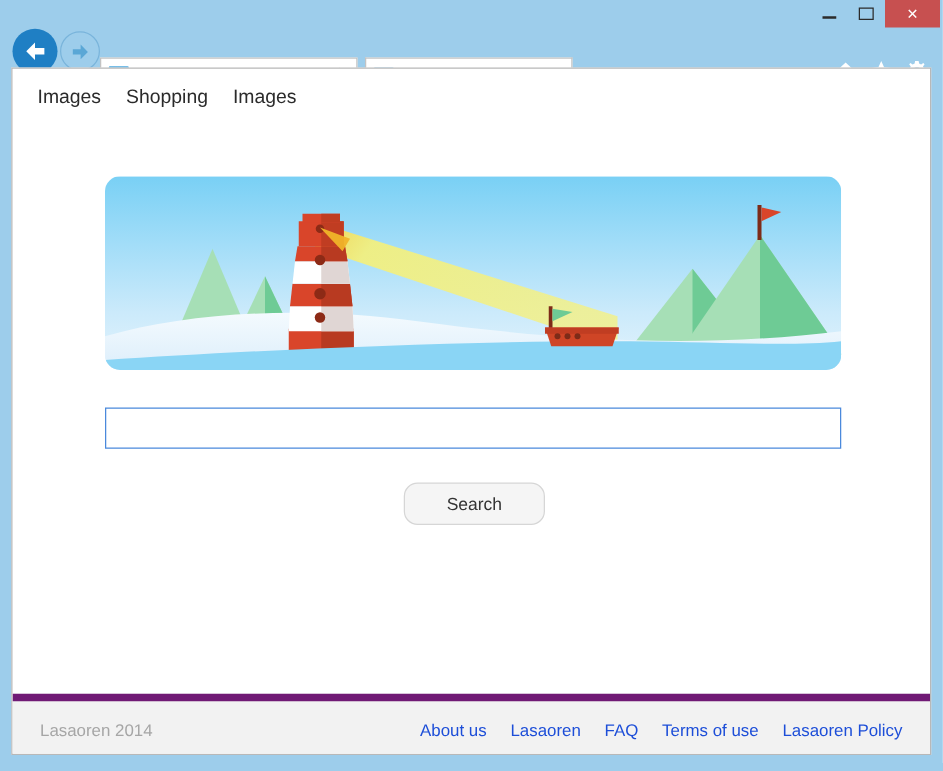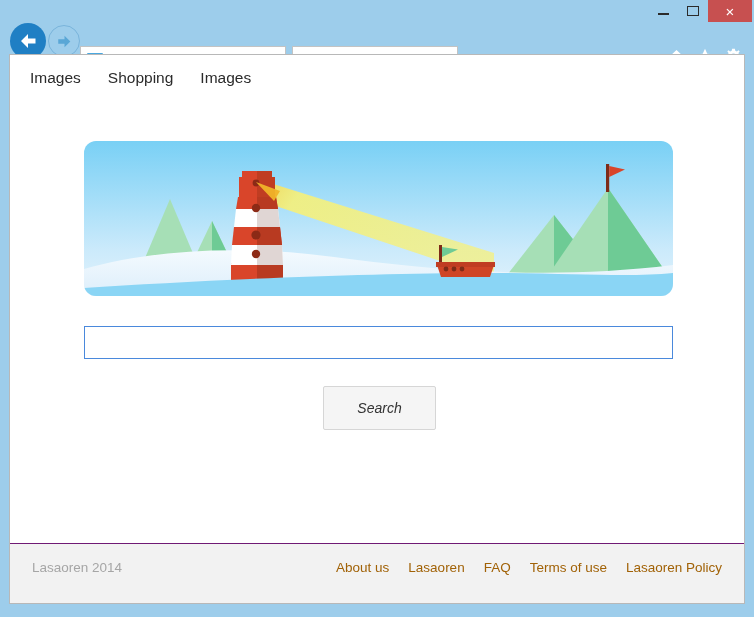--- a/index.html
+++ b/index.html
@@ -138,21 +138,21 @@
     position: absolute;
     left: 9px; top: 54px;
     width: 736px; height: 550px;
     background: #ffffff;
     border: 1px solid #b8b8b8;
     overflow: hidden;
   }
 
   .site-nav {
     position: absolute; left: 20px; top: 14px;
-    display: flex; gap: 27px;
+    display: flex; gap: 20px;
   }
   .site-nav a {
     font-size: 15.5px;
     color: #2b2b2b;
     text-decoration: none;
   }
 
   
   #hero {
     position: absolute;
@@ -171,49 +171,48 @@
     border: 1px solid #4a89dc;
     background: #fff;
     font-size: 14px;
     padding: 0 8px;
     outline: none;
     font-family: "Liberation Sans", sans-serif;
   }
   #search-button {
     position: absolute;
     left: 313px; top: 331px;
-    width: 113px; height: 44px;
+    width: 113px; height: 34px;
     background: #f5f5f5;
     border: 1px solid #d6d6d6;
-    border-radius: 2px;
+    border-radius: 11px;
     font-size: 14px;
     color: #333;
     font-family: "Liberation Sans", sans-serif;
     cursor: pointer;
-    font-style: italic;
   }
 
   
   #footer {
     position: absolute;
     left: 0; bottom: 0;
-    width: 734px; height: 60px;
+    width: 734px; height: 48px;
     background: #f2f2f2;
-    border-top: 1px solid #701a75;
+    border-top: 6px solid #701a75;
   }
   #footer .copy {
     position: absolute; left: 22px; top: 16px;
     font-size: 13.5px; color: #a6a6a6;
   }
   #footer .flinks {
     position: absolute; right: 22px; top: 16px;
     display: flex; gap: 19px;
   }
   #footer .flinks a {
-    font-size: 13.5px; color: #a16207; text-decoration: none;
+    font-size: 13.5px; color: #1d4ed8; text-decoration: none;
   }
 </style>
 </head>
 <body>
 
 <div id="window">
 
   <div class="titlebar">
     <div class="win-ctrl" id="btn-min">
       <span class="min-glyph"></span>

